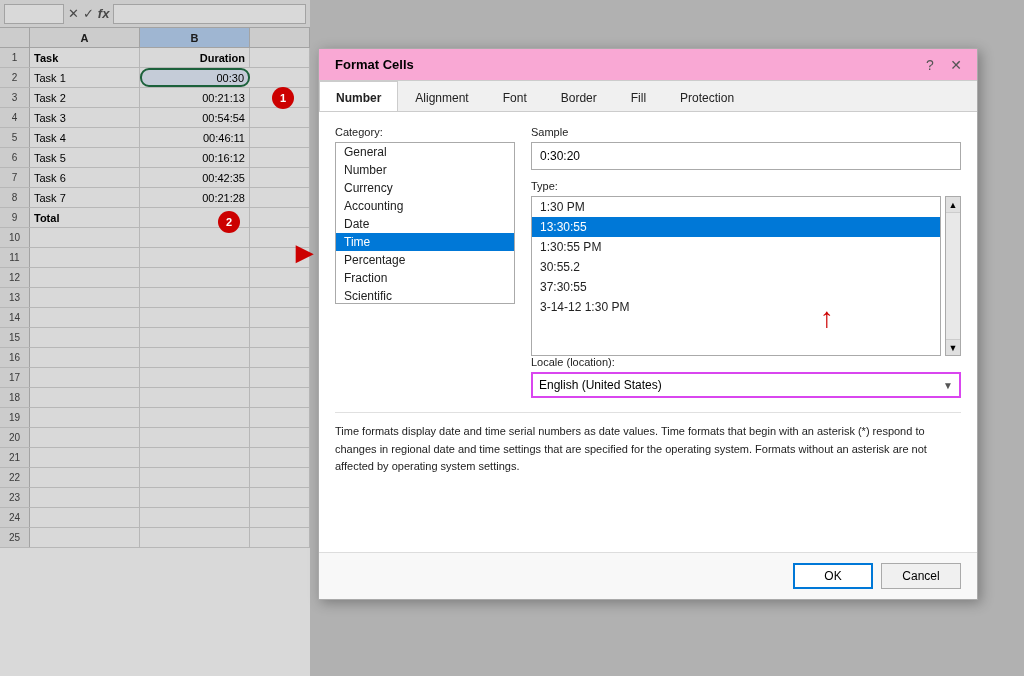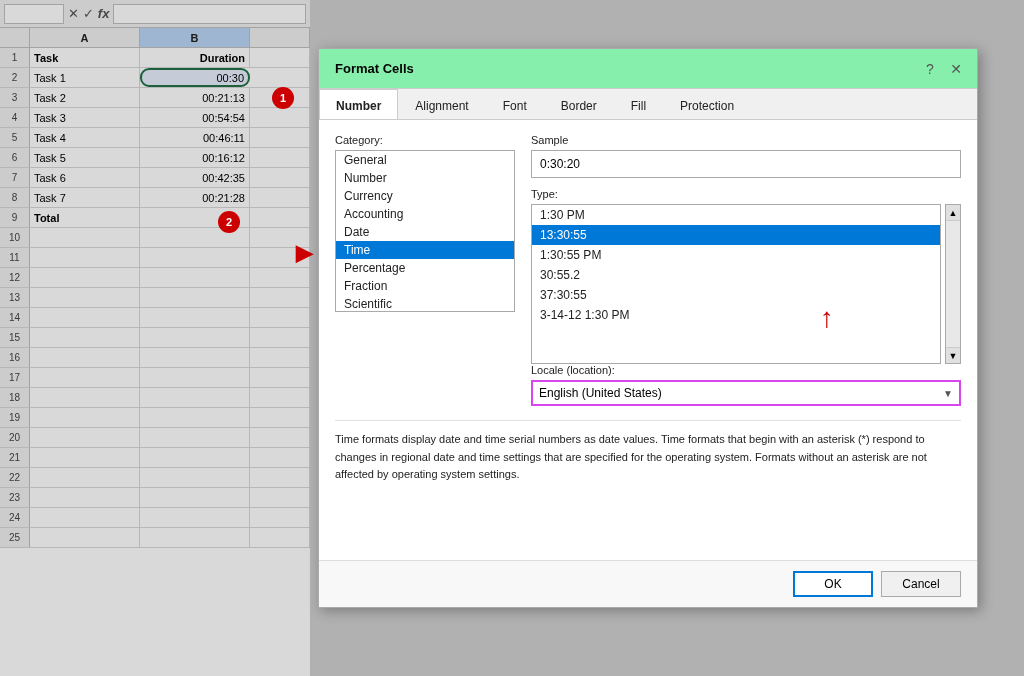--- a/index.html
+++ b/index.html
@@ -175,24 +175,24 @@
       background: #fff;
       border: 1px solid #aaa;
       box-shadow: 3px 3px 12px rgba(0,0,0,0.3);
       z-index: 20;
     }
 
     .dialog-title-bar {
       display: flex;
       align-items: center;
       justify-content: space-between;
-      background: #86efac;
+      background: #f9a8d4;
       border-bottom: 1px solid #ccc;
       padding: 8px 12px 8px 16px;
-      height: 40px;
+      height: 32px;
       gap: 45px;
     }
 
     .dialog-title {
       font-size: 13px;
       font-weight: 600;
       color: #000;
     }
 
     .dialog-title-icons {

